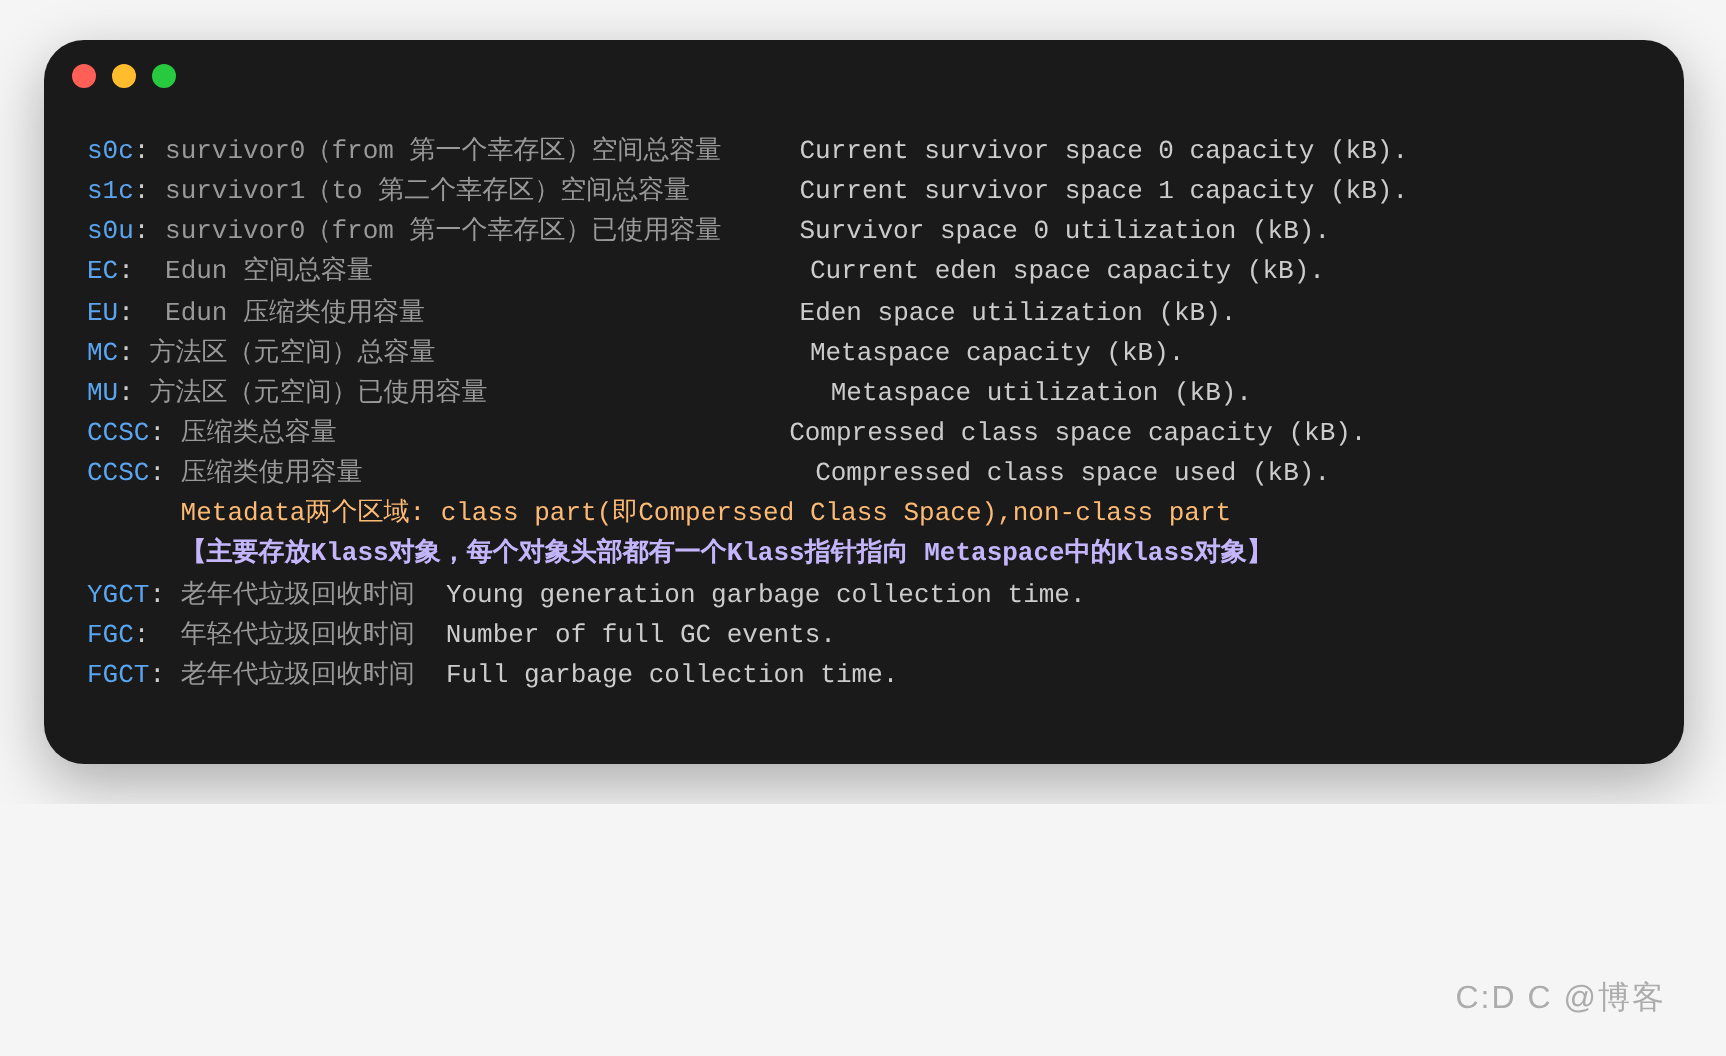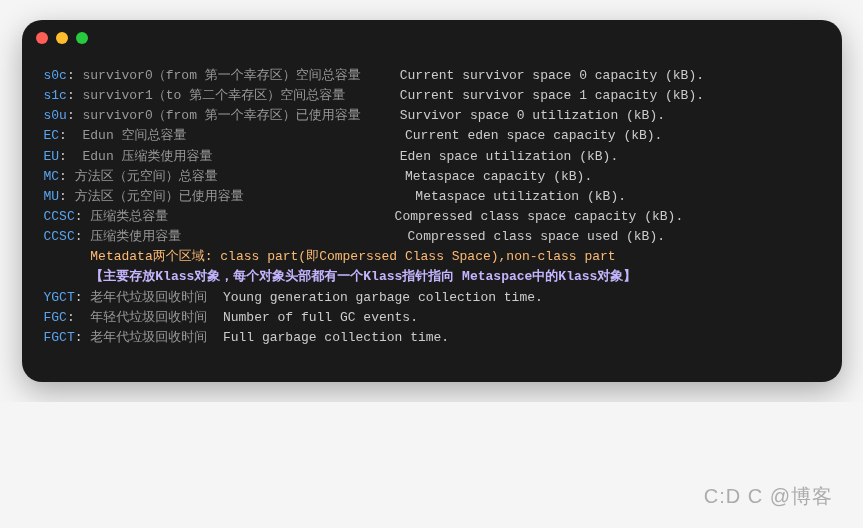--- a/index.html
+++ b/index.html
@@ -45,21 +45,21 @@
     .col { color: #cccccc; }
     .val { color: #999999; }
     .desc { color: #cccccc; }
     .meta1 { color: #fdba74; font-weight: 500; }
     .meta2 { color: #c4b5fd; font-weight: bold; }
     .watermark {
       position: fixed;
       bottom: 18px;
       right: 30px;
       color: rgba(100,100,100,0.5);
-      font-size: 20px;
+      font-size: 16px;
       font-family: sans-serif;
       letter-spacing: 1px;
     }
   </style>
 </head>
 <body>
 
 <div class="terminal">
   <div class="titlebar">
     <div class="dot dot-red"></div>

